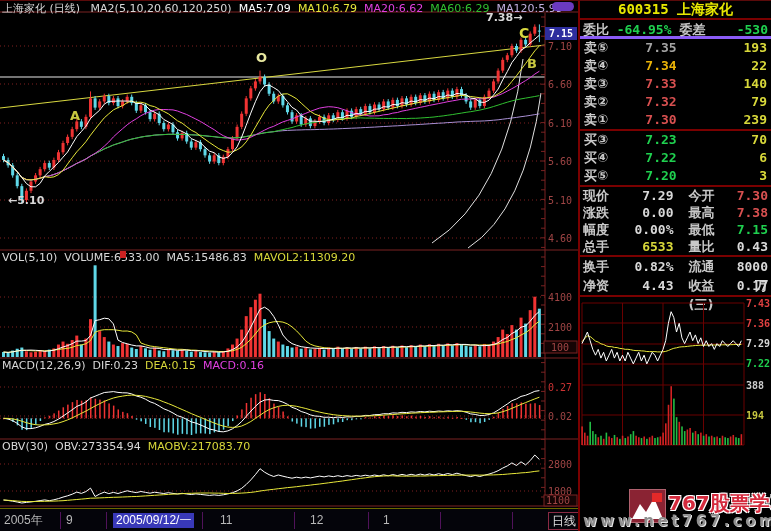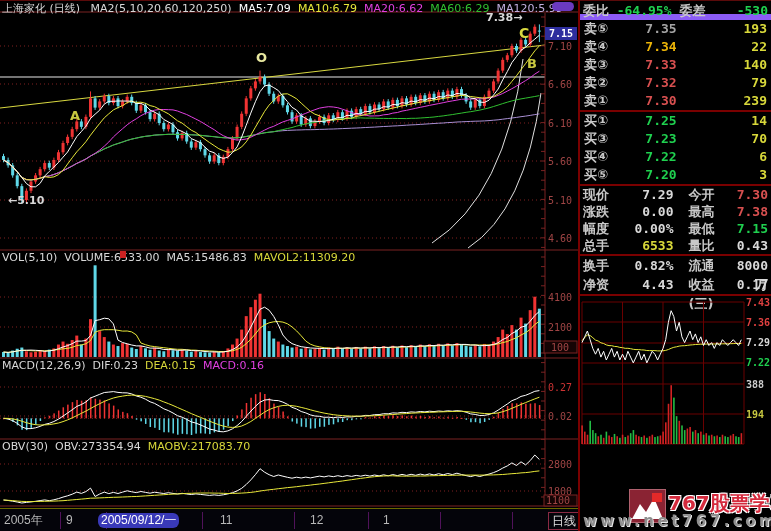--- a/index.html
+++ b/index.html
@@ -7,21 +7,21 @@
        font-family:"Liberation Sans","DejaVu Sans",sans-serif;border-top:1px solid #5a0a0a;box-sizing:border-box;}
   .hdr{position:absolute;left:2px;white-space:nowrap;font:11px "DejaVu Sans","Liberation Sans",sans-serif;}
   .hdr span{margin-right:7px;}
   #chart-svg{position:absolute;left:0;top:0;}
   
   #rpanel{position:absolute;left:578px;top:0;width:193px;height:531px;background:#000;
           border-left:2px solid #7a0000;box-sizing:border-box;
           font-family:"DejaVu Sans Mono","DejaVu Sans",monospace;}
   .rp-title{height:17px;line-height:17px;text-align:center;color:#e8e800;font-weight:bold;font-size:14px;
             border-bottom:2px solid #7a0000;}
-  .rp-weibi{height:19px;line-height:19px;display:flex;font-size:13px;font-weight:bold;border-bottom:6px solid #8b5cf6;padding:0 3px;box-sizing:border-box;}
+  .rp-weibi{height:19px;line-height:19px;display:flex;font-size:13px;font-weight:bold;border-bottom:3px solid #8b5cf6;padding:0 3px;box-sizing:border-box;}
   .rp-weibi .lab{color:#c8c8c8;}
   .rp-weibi .val{color:#1fd04f;}
   .rw{height:18px;line-height:18px;display:flex;font-size:13px;font-weight:bold;padding:0 4px;box-sizing:border-box;}
   .rw .lab{width:44px;color:#c8c8c8;font-family:"DejaVu Sans","Liberation Sans",sans-serif;}
   .rw .price{width:66px;text-align:center;}
   .rw .vol{flex:1;text-align:right;color:#d8d83a;}
   .iw{height:17px;line-height:17px;display:flex;font-size:13px;font-weight:bold;padding:0 3px;box-sizing:border-box;}
   .iw .l1{width:46px;color:#c8c8c8;font-family:"DejaVu Sans","Liberation Sans",sans-serif;}
   .iw .v1{width:48px;text-align:right;}
   .iw .l2{width:50px;padding-left:15px;color:#c8c8c8;font-family:"DejaVu Sans","Liberation Sans",sans-serif;}
@@ -651,31 +651,35 @@
   <div id="bottombar">
       <div class="bb-tick" style="left: 60px;"></div>
       <div class="bb-tick" style="left: 106px;"></div>
       <div class="bb-tick" style="left: 202px;"></div>
       <div class="bb-tick" style="left: 294px;"></div>
       <div class="bb-tick" style="left: 368px;"></div>
       <div class="bb-tick" style="left: 440px;"></div>
       <div class="bb-tick" style="left: 512px;"></div>
       <div class="bb-item" style="left: 4px;">2005年</div>
       <div class="bb-item" style="left: 66px;">9</div>
-      <div class="bb-item bb-sel" style="left: 98px; border-radius: 6px;">2005/09/12/一</div>
+      <div class="bb-item bb-sel" style="left: 113px;">2005/09/12/一</div>
       <div class="bb-item" style="left: 220px;">11</div>
       <div class="bb-item" style="left: 310px;">12</div>
       <div class="bb-item" style="left: 383px;">1</div>
       <div class="bb-tab" style="left: 548px;">日线</div>
       <div class="bb-tab" style="left: 584px;">笔</div>
       <div class="bb-tab" style="left: 606px;">价</div>
       <div class="bb-tab" style="left: 628px;">分</div>
     </div>
 
   <div id="rpanel">
+    <div class="rp-title">
+      <span>600315</span>
+      <span>上海家化</span>
+    </div>
     <div class="rp-weibi">
       <span class="lab">委比</span>
       <span class="val" style="flex:1;text-align:right">-64.95%</span>
       <span class="lab" style="padding-left:8px">委差</span>
       <span class="val" style="flex:1;text-align:right">-530</span>
     </div>
     <div id="sell-rows">
         <div class="rw">
           <span class="lab">卖⑤</span>
           <span class="price" style="color: #a3a3a3;">7.35</span>
@@ -697,25 +701,20 @@
           <span class="vol">79</span>
         </div>
         <div class="rw">
           <span class="lab">卖①</span>
           <span class="price" style="color: rgb(216, 80, 80);">7.30</span>
           <span class="vol">239</span>
         </div>
       </div>
     <div class="rp-sep"></div>
     <div id="buy-rows">
-        <div class="rw">
-          <span class="lab">买①</span>
-          <span class="price" style="color: rgb(31, 208, 79);">7.25</span>
-          <span class="vol">14</span>
-        </div>
         <div class="rw">
           <span class="lab">买③</span>
           <span class="price" style="color: rgb(31, 208, 79);">7.23</span>
           <span class="vol">70</span>
         </div>
         <div class="rw">
           <span class="lab">买④</span>
           <span class="price" style="color: rgb(31, 208, 79);">7.22</span>
           <span class="vol">6</span>
         </div>

